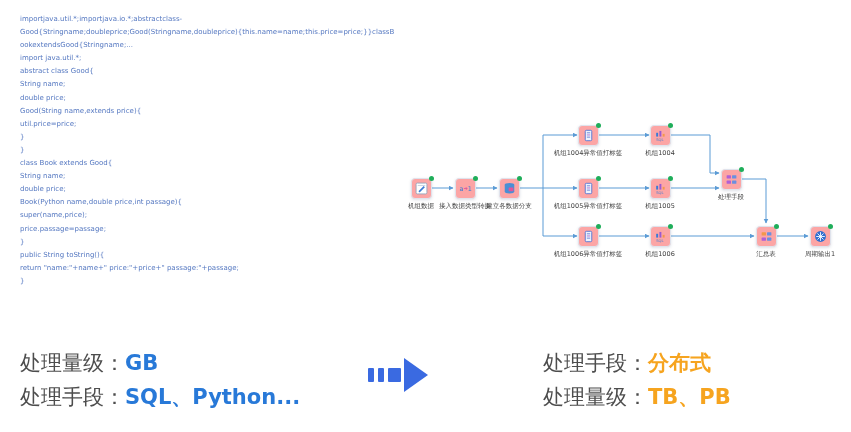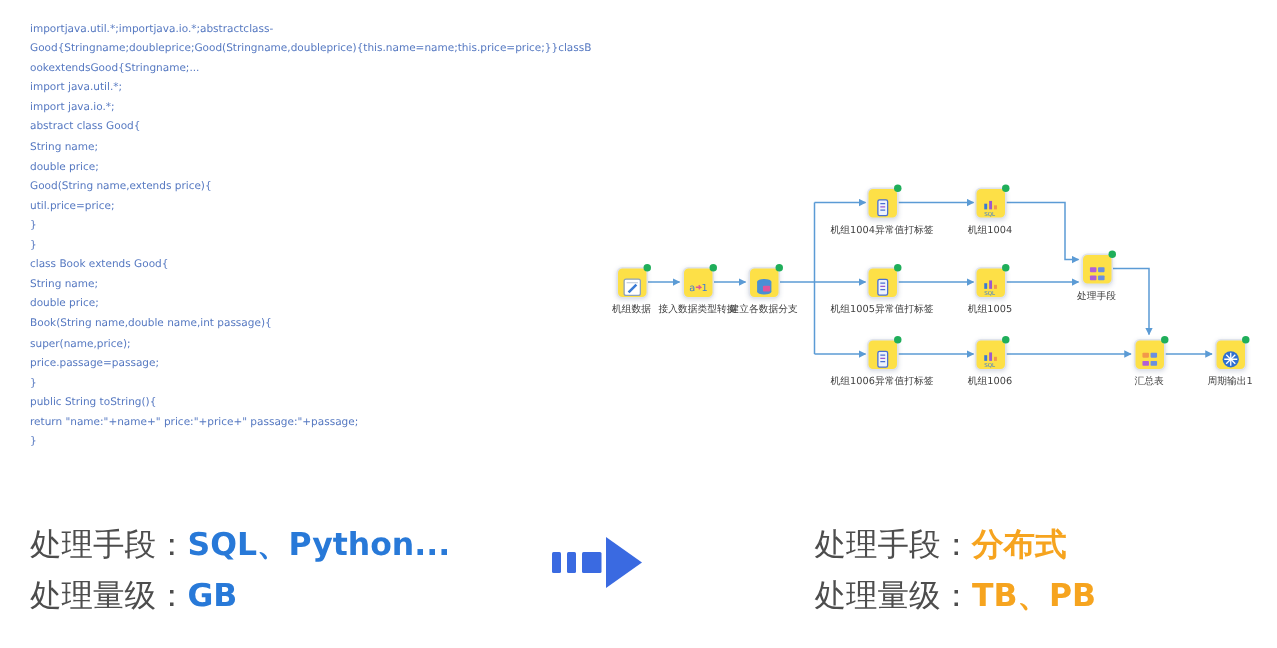--- a/index.html
+++ b/index.html
@@ -10,24 +10,24 @@
   
   .code-panel{
     position:absolute;left:20px;top:13px;width:365px;
     color:#5578c1;font-size:7px;line-height:13.1px;letter-spacing:0;
   }
   .code-line{white-space:nowrap;}
   
   .flowchart{position:absolute;left:393px;top:103px;width:458px;height:172px;}
   .flowchart svg.wires{position:absolute;left:0;top:0;overflow:visible;}
   .flow-node{
-    position:absolute;width:21px;height:21px;background:#fde047;
+    position:absolute;width:21px;height:21px;background:#fca5a5;
     border:1px solid #dfe3ec;border-radius:4px;
     box-shadow:0 1px 3px rgba(70,90,130,.18);
-    display:flex;align-items:flex-end;justify-content:center;box-sizing:border-box;
+    display:flex;align-items:center;justify-content:center;box-sizing:border-box;
   }
   .status-dot{position:absolute;top:-3px;right:-3px;width:5px;height:5px;border-radius:50%;background:#1fae5a;}
   .node-label{
     position:absolute;top:23px;left:50%;transform:translateX(-50%);
     font-size:6.5px;color:#3d3d3d;white-space:nowrap;line-height:9px;
   }
   
   .compare{position:absolute;font-size:21px;line-height:34px;white-space:nowrap;}
   .compare.before{left:20px;top:346px;}
   .compare.after{left:543px;top:346px;}
@@ -48,32 +48,31 @@
   }
 </style>
 </head>
 <body>
 
 <div class="code-panel" style="color: rgb(85, 120, 193);">
     <div class="code-line">importjava.util.*;importjava.io.*;abstractclass-</div>
     <div class="code-line">Good{Stringname;doubleprice;Good(Stringname,doubleprice){this.name=name;this.price=price;}}classB</div>
     <div class="code-line">ookextendsGood{Stringname;...</div>
     <div class="code-line">import java.util.*;</div>
-    <div class="code-line">import java.io.*;</div>
     <div class="code-line">abstract class Good{</div>
     <div class="code-line">String name;</div>
     <div class="code-line">double price;</div>
     <div class="code-line">Good(String name,extends price){</div>
     <div class="code-line">util.price=price;</div>
     <div class="code-line">}</div>
     <div class="code-line">}</div>
     <div class="code-line">class Book extends Good{</div>
     <div class="code-line">String name;</div>
     <div class="code-line">double price;</div>
-    <div class="code-line">Book(String name,double name,int passage){</div>
+    <div class="code-line">Book(Python name,double price,int passage){</div>
     <div class="code-line">super(name,price);</div>
     <div class="code-line">price.passage=passage;</div>
     <div class="code-line">}</div>
     <div class="code-line">public String toString(){</div>
     <div class="code-line">return "name:"+name+" price:"+price+" passage:"+passage;</div>
     <div class="code-line">}</div>
   </div>
 
 <div class="flowchart">
     <svg class="wires" width="458" height="172">
@@ -240,24 +239,24 @@
           </g>
         </svg>
       </span>
       <span class="status-dot" style="background: rgb(31, 174, 90);"></span>
       <div class="node-label">周期输出1</div>
     </div>
   </div>
 
 <div class="compare before">
   <div>
+    <span class="cmp-label">处理量级：</span><span class="cmp-value blue">GB</span>
+  </div>
+  <div>
     <span class="cmp-label">处理手段：</span><span class="cmp-value blue">SQL、Python...</span>
-  </div>
-  <div>
-    <span class="cmp-label">处理量级：</span><span class="cmp-value blue">GB</span>
   </div>
 </div>
 
 <div class="big-arrow">
   <span class="bar b1"></span>
   <span class="bar b2"></span>
   <span class="bar b3"></span>
   <span class="tri"></span>
 </div>
 

